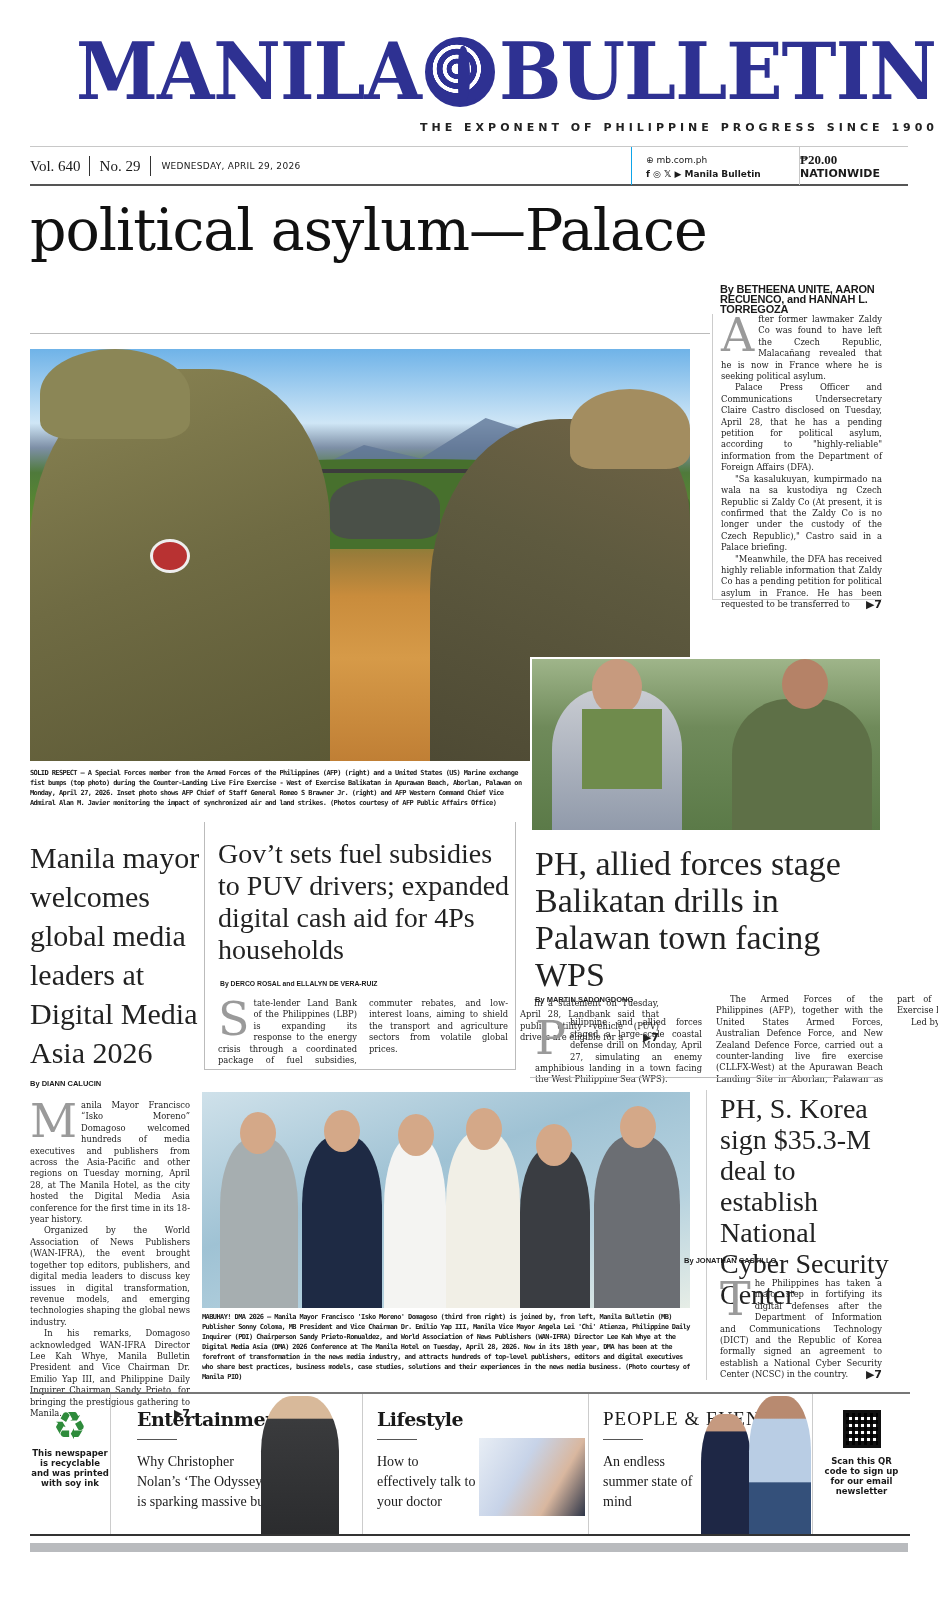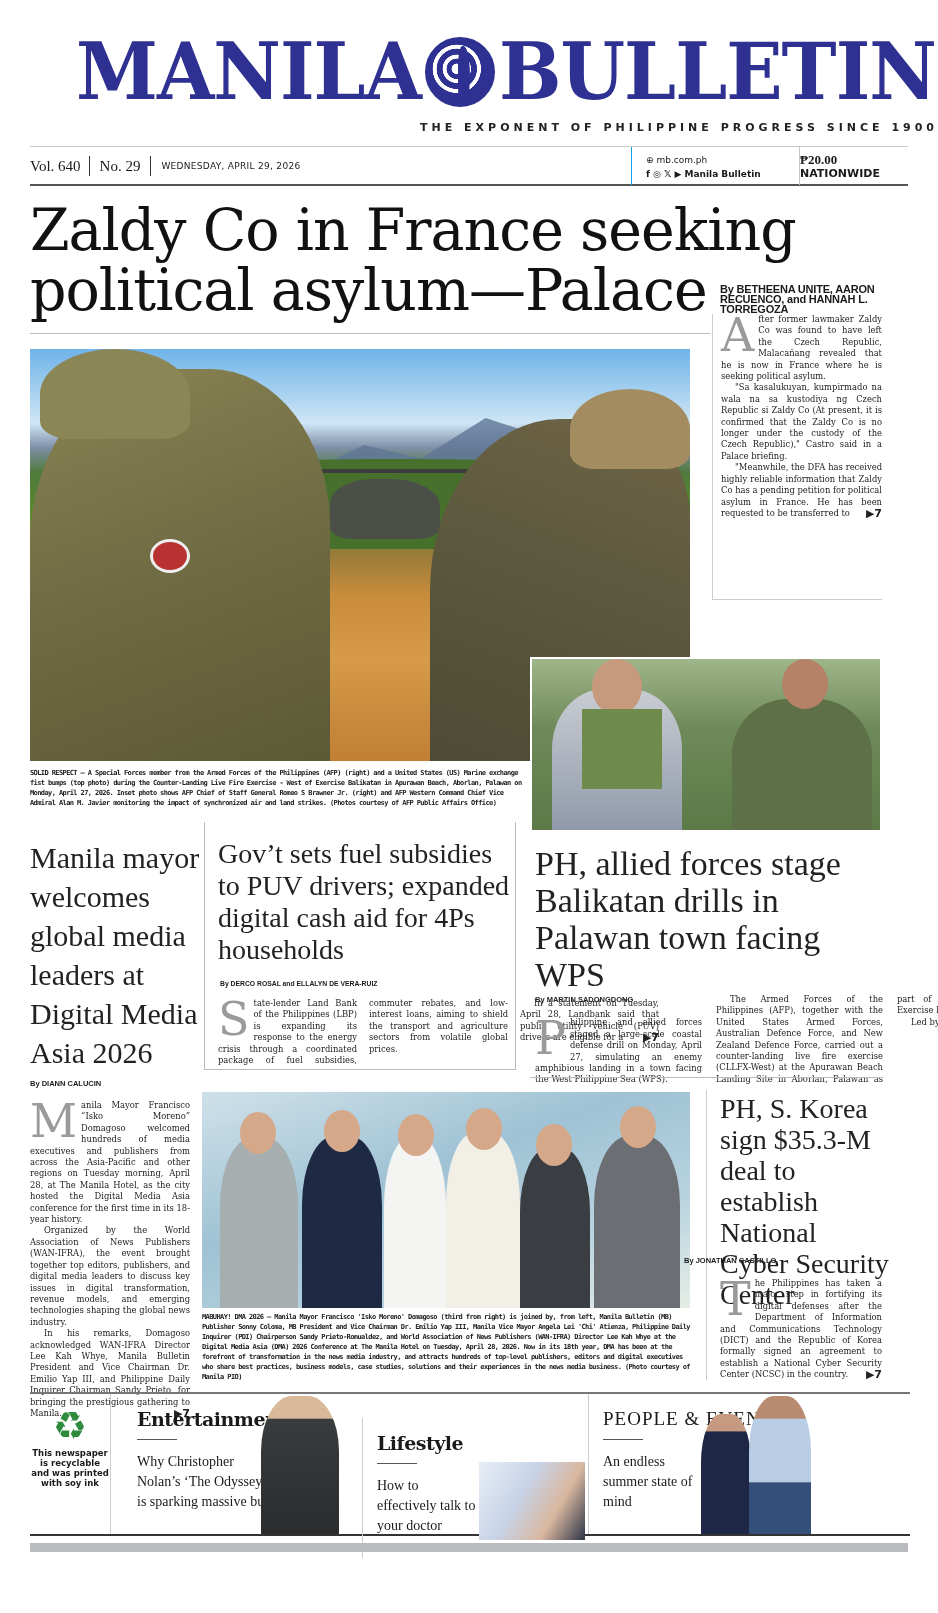--- a/index.html
+++ b/index.html
@@ -131,21 +131,20 @@
       <span>Manila Bulletin</span>
     </div>
   </div>
   <div class="price">
     <div class="amt">₱20.00</div>
     <div class="nw">NATIONWIDE</div>
   </div>
 </div>
 
 <div class="abs headline">
-  <div>Zaldy Co in France seeking</div>
   <div>political asylum—Palace</div>
 </div>
 <div class="abs rule-top"></div>
 
 <div class="abs mainphoto">
   <div class="mp-mountain"></div>
   <div class="mp-trees"></div>
   <div class="mp-rotor"></div>
   <div class="mp-heli"></div>
   <div class="mp-soldier-l"></div>
@@ -159,20 +158,21 @@
   <div class="in-head1"></div>
   <div class="in-vest1"></div>
   <div class="in-p2"></div>
   <div class="in-head2"></div>
 </div>
 <div class="abs caption cap-main">SOLID RESPECT – A Special Forces member from the Armed Forces of the Philippines (AFP) (right) and a United States (US) Marine exchange fist bumps (top photo) during the Counter-Landing Live Fire Exercise - West of Exercise Balikatan in Apurawan Beach, Aborlan, Palawan on Monday, April 27, 2026. Inset photo shows AFP Chief of Staff General Romeo S Brawner Jr. (right) and AFP Western Command Chief Vice Admiral Alan M. Javier monitoring the impact of synchronized air and land strikes. (Photos courtesy of AFP Public Affairs Office)</div>
 
 <div class="abs lead-byline">By BETHEENA UNITE, AARON RECUENCO, and HANNAH L. TORREGOZA</div>
 <div class="abs lead-body body">
   <p class="first"><span class="dropcap">A</span><span>fter former lawmaker Zaldy Co was found to have left the Czech Republic, Malacañang revealed that he is now in France where he is seeking political asylum.</span></p>
+  <p>Palace Press Officer and Communications Undersecretary Claire Castro disclosed on Tuesday, April 28, that he has a pending petition for political asylum, according to "highly-reliable" information from the Department of Foreign Affairs (DFA).</p>
   <p>"Sa kasalukuyan, kumpirmado na wala na sa kustodiya ng Czech Republic si Zaldy Co (At present, it is confirmed that the Zaldy Co is no longer under the custody of the Czech Republic)," Castro said in a Palace briefing.</p>
   <p><span>"Meanwhile, the DFA has received highly reliable information that Zaldy Co has a pending petition for political asylum in France. He has been requested to be transferred to</span> <span class="jump">▶7</span></p>
 </div>
 
 <div class="abs story-head s1-head">Manila mayor welcomes global media leaders at Digital Media Asia 2026</div>
 <div class="abs s1-by">By DIANN CALUCIN</div>
 <div class="abs s1-body body">
   <p class="first"><span class="dropcap">M</span><span>anila Mayor Francisco “Isko Moreno” Domagoso welcomed hundreds of media executives and publishers from across the Asia-Pacific and other regions on Tuesday morning, April 28, at The Manila Hotel, as the city hosted the Digital Media Asia conference for the first time in its 18-year history.</span></p>
   <p>Organized by the World Association of News Publishers (WAN-IFRA), the event brought together top editors, publishers, and digital media leaders to discuss key issues in digital transformation, revenue models, and emerging technologies shaping the global news industry.</p>
   <p><span>In his remarks, Domagoso acknowledged WAN-IFRA Director Lee Kah Whye, Manila Bulletin President and Vice Chairman Dr. Emilio Yap III, and Philippine Daily Inquirer Chairman Sandy Prieto, for bringing the prestigious gathering to Manila.</span> <span class="jump">▶7</span></p>
@@ -222,28 +222,32 @@
   <div class="cell recycle">
     <div class="recycle-icon">♻</div>
     <div class="recycle-txt">This newspaper is recyclable and was printed with soy ink</div>
   </div>
   <div class="cell" style="left:80px;width:280px;padding:14px 0 0 26px;">
     <div class="sec-title">Entertainment</div>
     <div class="sec-rule"></div>
     <div class="sec-text" style="width:140px;">Why Christopher Nolan’s ‘The Odyssey’ is sparking massive buzz</div>
     <div style="position:absolute;left:150px;top:2px;width:78px;height:138px;background:linear-gradient(180deg,#d8b99a 0 16%,#3a3b3d 17%,#2b2c2e 100%);border-radius:40% 40% 0 0;"></div>
   </div>
-  <div class="cell" style="left:332px;width:220px;padding:14px 0 0 14px;margin-top:24px;">
+  <div class="cell" style="left:332px;width:220px;padding:14px 0 0 14px;">
     <div class="sec-title">Lifestyle</div>
     <div class="sec-rule"></div>
     <div class="sec-text" style="width:100px;">How to effectively talk to your doctor</div>
     <div style="position:absolute;left:116px;top:44px;width:106px;height:78px;background:linear-gradient(120deg,#e8eef5,#c7d3e8 40%,#d9b79f 70%,#2d3548);"></div>
   </div>
   <div class="cell" style="left:558px;width:224px;padding:14px 0 0 14px;">
     <div style="font-family:'Liberation Serif',serif;font-size:19px;letter-spacing:1px;">PEOPLE &amp; EVENTS</div>
     <div class="sec-rule"></div>
     <div class="sec-text" style="width:90px;">An endless summer state of mind</div>
     <div style="position:absolute;left:112px;top:20px;width:50px;height:120px;background:linear-gradient(180deg,#c69a80 0 14%,#1e2745 15%);border-radius:40% 40% 0 0;"></div>
     <div style="position:absolute;left:160px;top:2px;width:62px;height:138px;background:linear-gradient(180deg,#b88a70 0 16%,#b9cde4 17% 62%,#34507a 63%);border-radius:40% 40% 0 0;"></div>
   </div>
+  <div class="cell" style="left:782px;width:98px;text-align:center;">
+    <div class="qr"></div>
+    <div class="recycle-txt" style="padding:0 8px;">Scan this QR code to sign up for our email newsletter</div>
+  </div>
 </div>
 
 <div class="abs footer-bar"></div>
 
 </body></html>

